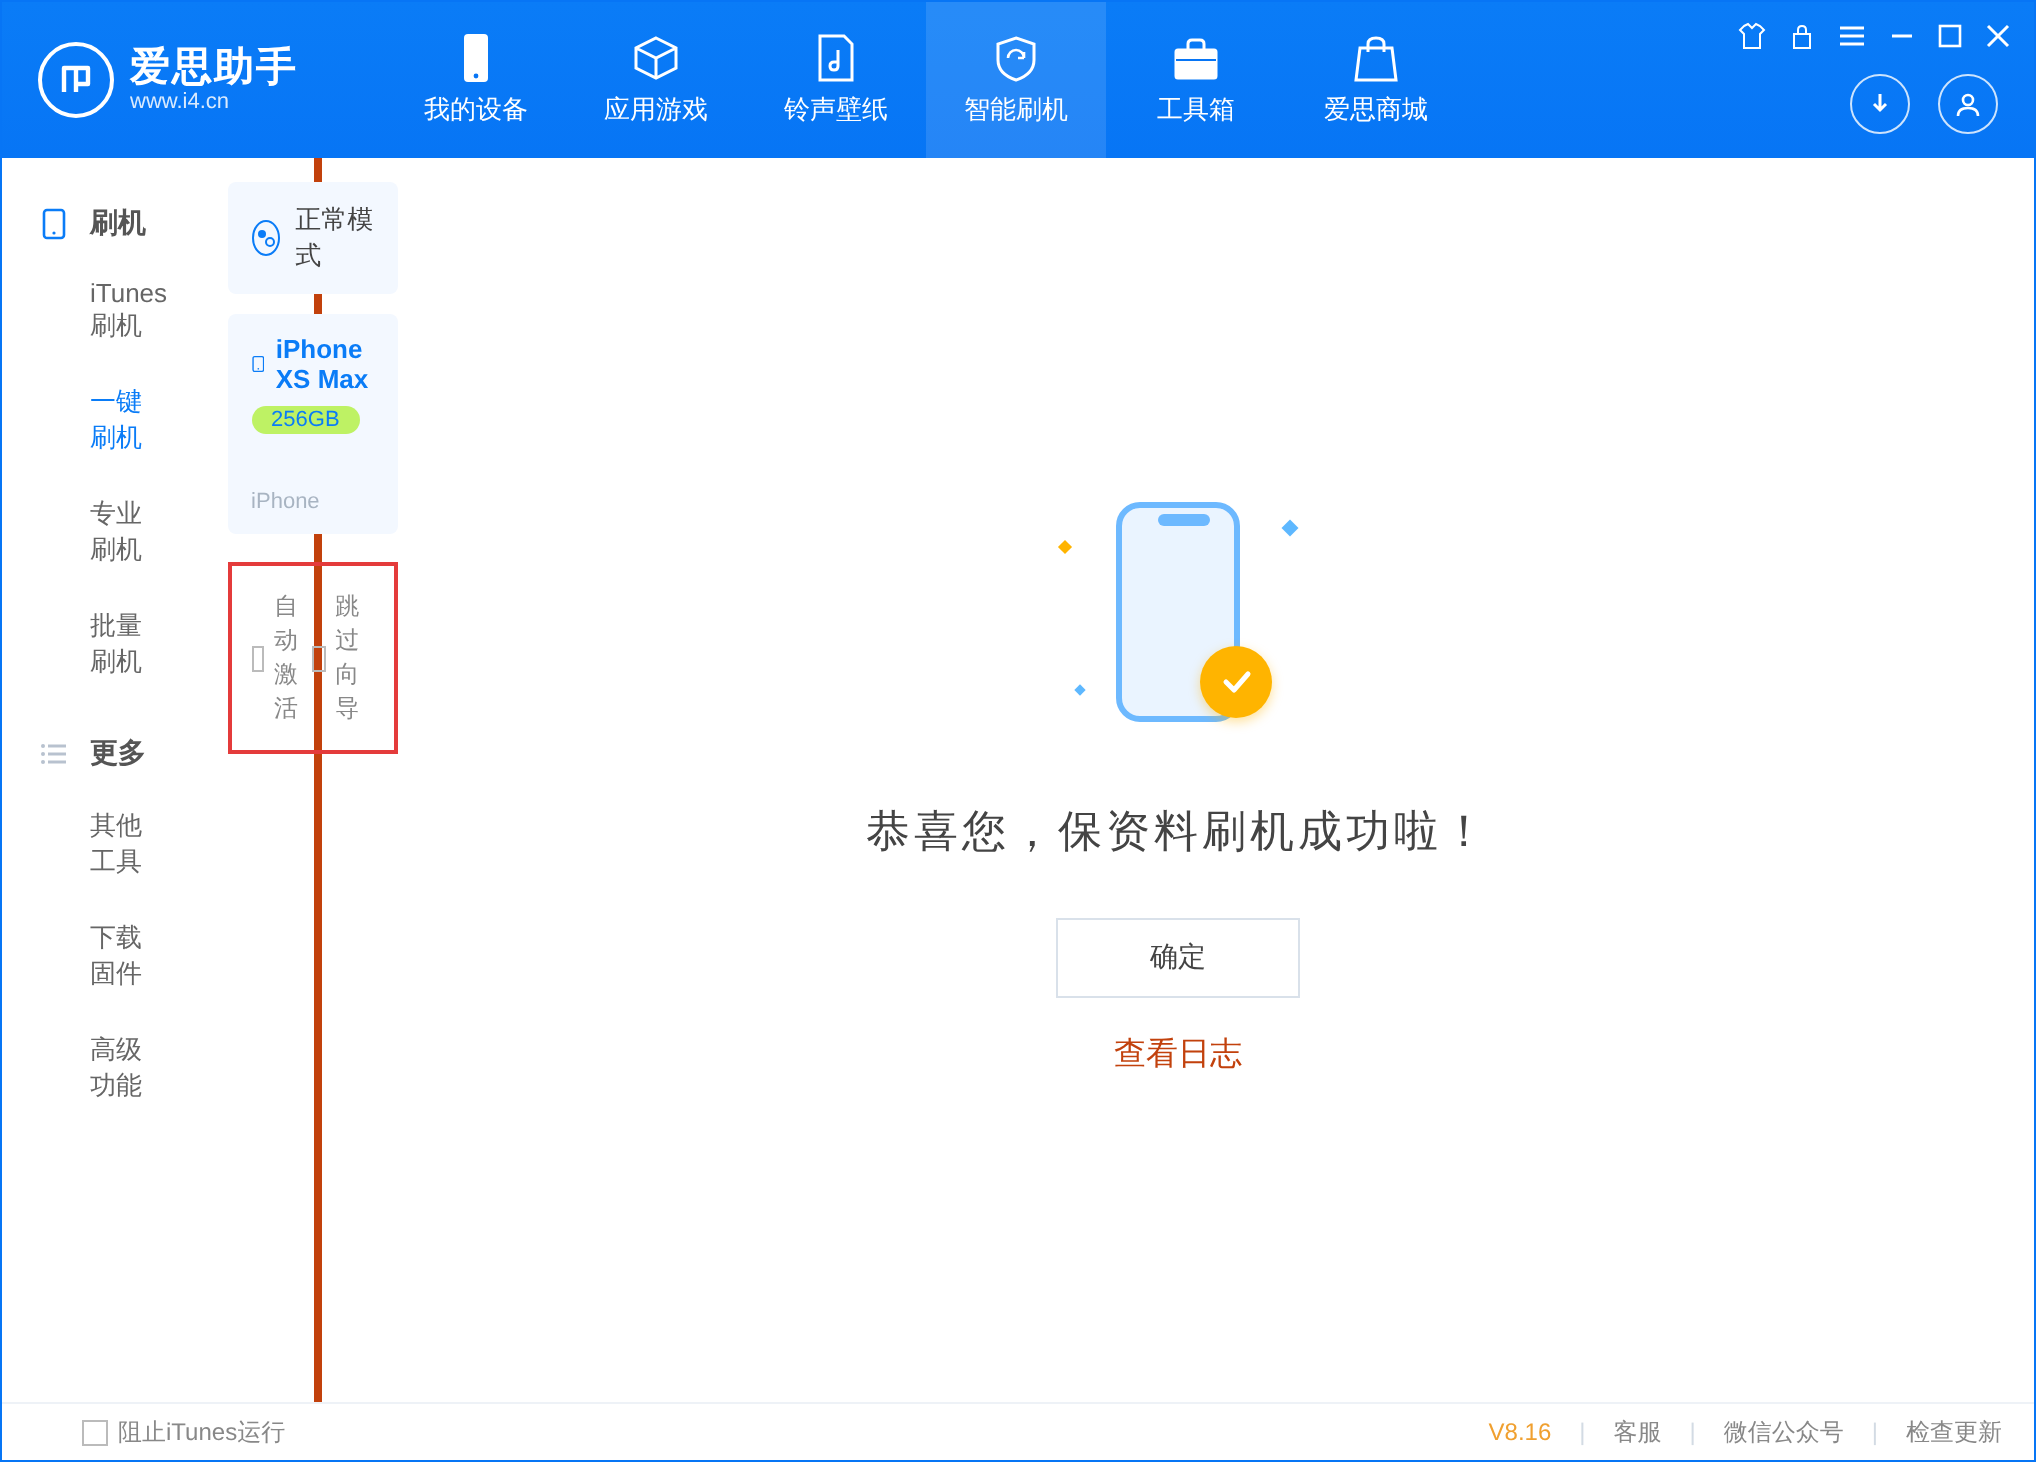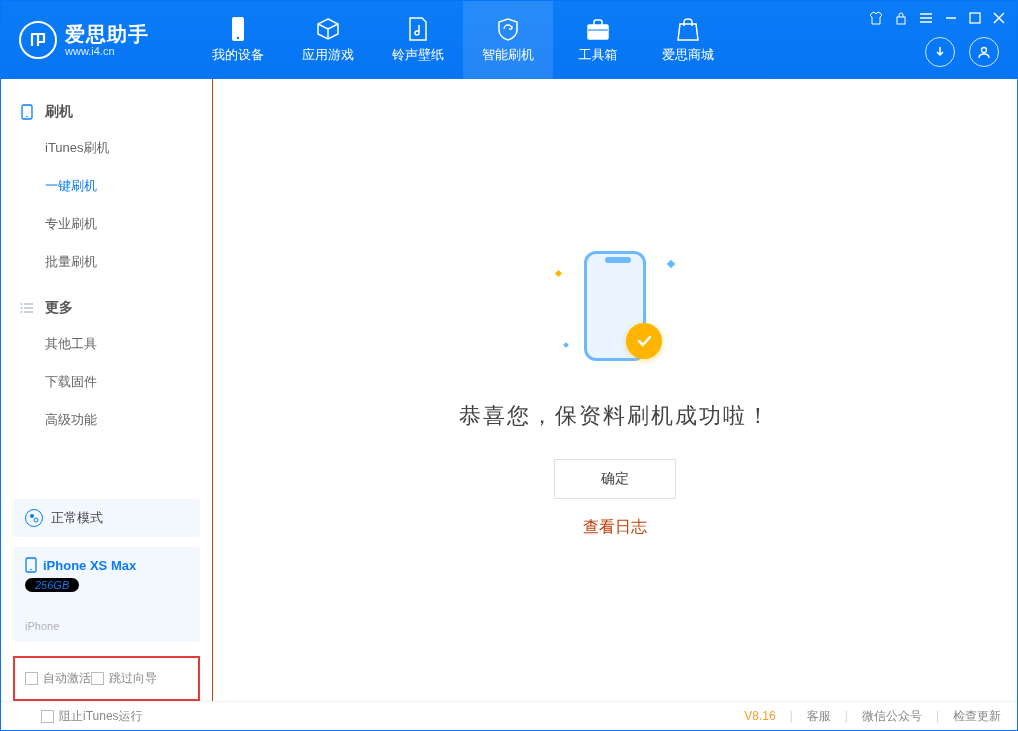--- a/index.html
+++ b/index.html
@@ -12,33 +12,33 @@
 .logo-sub { font-size: 11px; opacity: 0.85; }
 .nav-tabs { display: flex; height: 100%; }
 .nav-tab { width: 90px; display: flex; flex-direction: column; align-items: center; justify-content: center; font-size: 13px; cursor: pointer; position: relative; }
 .nav-tab.active { background: rgba(255,255,255,0.12); }
 .nav-tab .ico { width: 26px; height: 26px; margin-bottom: 4px; display: flex; align-items: center; justify-content: center; }
 .header-right { position: absolute; right: 12px; top: 10px; display: flex; align-items: center; gap: 12px; color: rgba(255,255,255,0.9); font-size: 14px; }
 .header-right .win-ctrl { cursor: pointer; }
 .header-right-bottom { position: absolute; right: 18px; bottom: 12px; display: flex; gap: 14px; }
 .circle-btn { width: 30px; height: 30px; border: 1.5px solid rgba(255,255,255,0.8); border-radius: 50%; display: flex; align-items: center; justify-content: center; cursor: pointer; color: #fff; }
 .body-area { display: flex; height: calc(100% - 78px - 29px); }
-.sidebar { width: 212px; border-right: 1px solid #c2410c; display: flex; flex-direction: column; }
+.sidebar { width: 160px; border-right: 4px solid #c2410c; display: flex; flex-direction: row; }
 .side-scroll { flex: 1; padding-top: 16px; }
 .side-section { margin-bottom: 10px; }
 .side-head { display: flex; align-items: center; padding: 8px 18px; font-size: 14px; color: #555; font-weight: bold; }
 .side-head .hicon { width: 16px; height: 16px; margin-right: 10px; display: flex; align-items: center; justify-content: center; }
 .side-item { padding: 10px 18px 10px 44px; font-size: 13px; color: #666; cursor: pointer; }
 .side-item.active { color: #0a7cf7; }
 .side-bottom { padding: 12px 12px 0 12px; }
 .mode-box { background: #f3f8ff; border-radius: 4px; padding: 10px 12px; display: flex; align-items: center; font-size: 13px; color: #444; margin-bottom: 10px; }
 .mode-box .dot-ico { width: 18px; height: 18px; border: 1px solid #0a7cf7; border-radius: 50%; margin-right: 8px; position: relative; display:flex;align-items:center;justify-content:center; }
 .device-box { background: #f3f8ff; border-radius: 4px; padding: 10px 12px; font-size: 13px; color: #0a7cf7; }
 .device-box .dname { font-weight: bold; margin-bottom: 4px; display:flex; align-items:center; gap:6px;}
-.device-box .badge { display: inline-block; background: #000000; color: #0a7cf7; border-radius: 10px; padding: 1px 10px; font-size: 11px; margin-bottom: 2px; font-style: italic; }
+.device-box .badge { display: inline-block; background: #bef264; color: #0a7cf7; border-radius: 10px; padding: 1px 10px; font-size: 11px; margin-bottom: 2px; }
 .device-box .dtype { font-size: 11px; color: #a8b4c2; margin-top: 26px; }
 .checkbox-row { border: 2px solid #e43b3b; padding: 12px 10px; display: flex; font-size: 12px; color: #888; margin-top: 14px; }
 .cb { display: flex; align-items: center; gap: 5px; cursor: pointer; }
 .cb .box { width: 13px; height: 13px; border: 1px solid #bbb; }
 .main { flex: 1; position: relative; display: flex; flex-direction: column; align-items: center; justify-content: center; }
 .success-illus { width: 130px; height: 130px; position: relative; margin-bottom: 28px; }
 .phone-shape { width: 62px; height: 110px; border: 3px solid #6db9ff; border-radius: 12px; background: #eaf4ff; position: absolute; left: 34px; top: 8px; }
 .phone-notch { width: 26px; height: 6px; background: #6db9ff; border-radius: 3px; position: absolute; top: 3px; left: 18px; }
 .check-badge { width: 36px; height: 36px; background: #ffb400; border-radius: 50%; position: absolute; right: 18px; bottom: 14px; display: flex; align-items: center; justify-content: center; color: #fff; font-size: 20px; box-shadow: 0 2px 6px rgba(255,180,0,0.4); }
 .sparkle { position: absolute; width: 6px; height: 6px; background: #5eb8ff; transform: rotate(45deg); }

